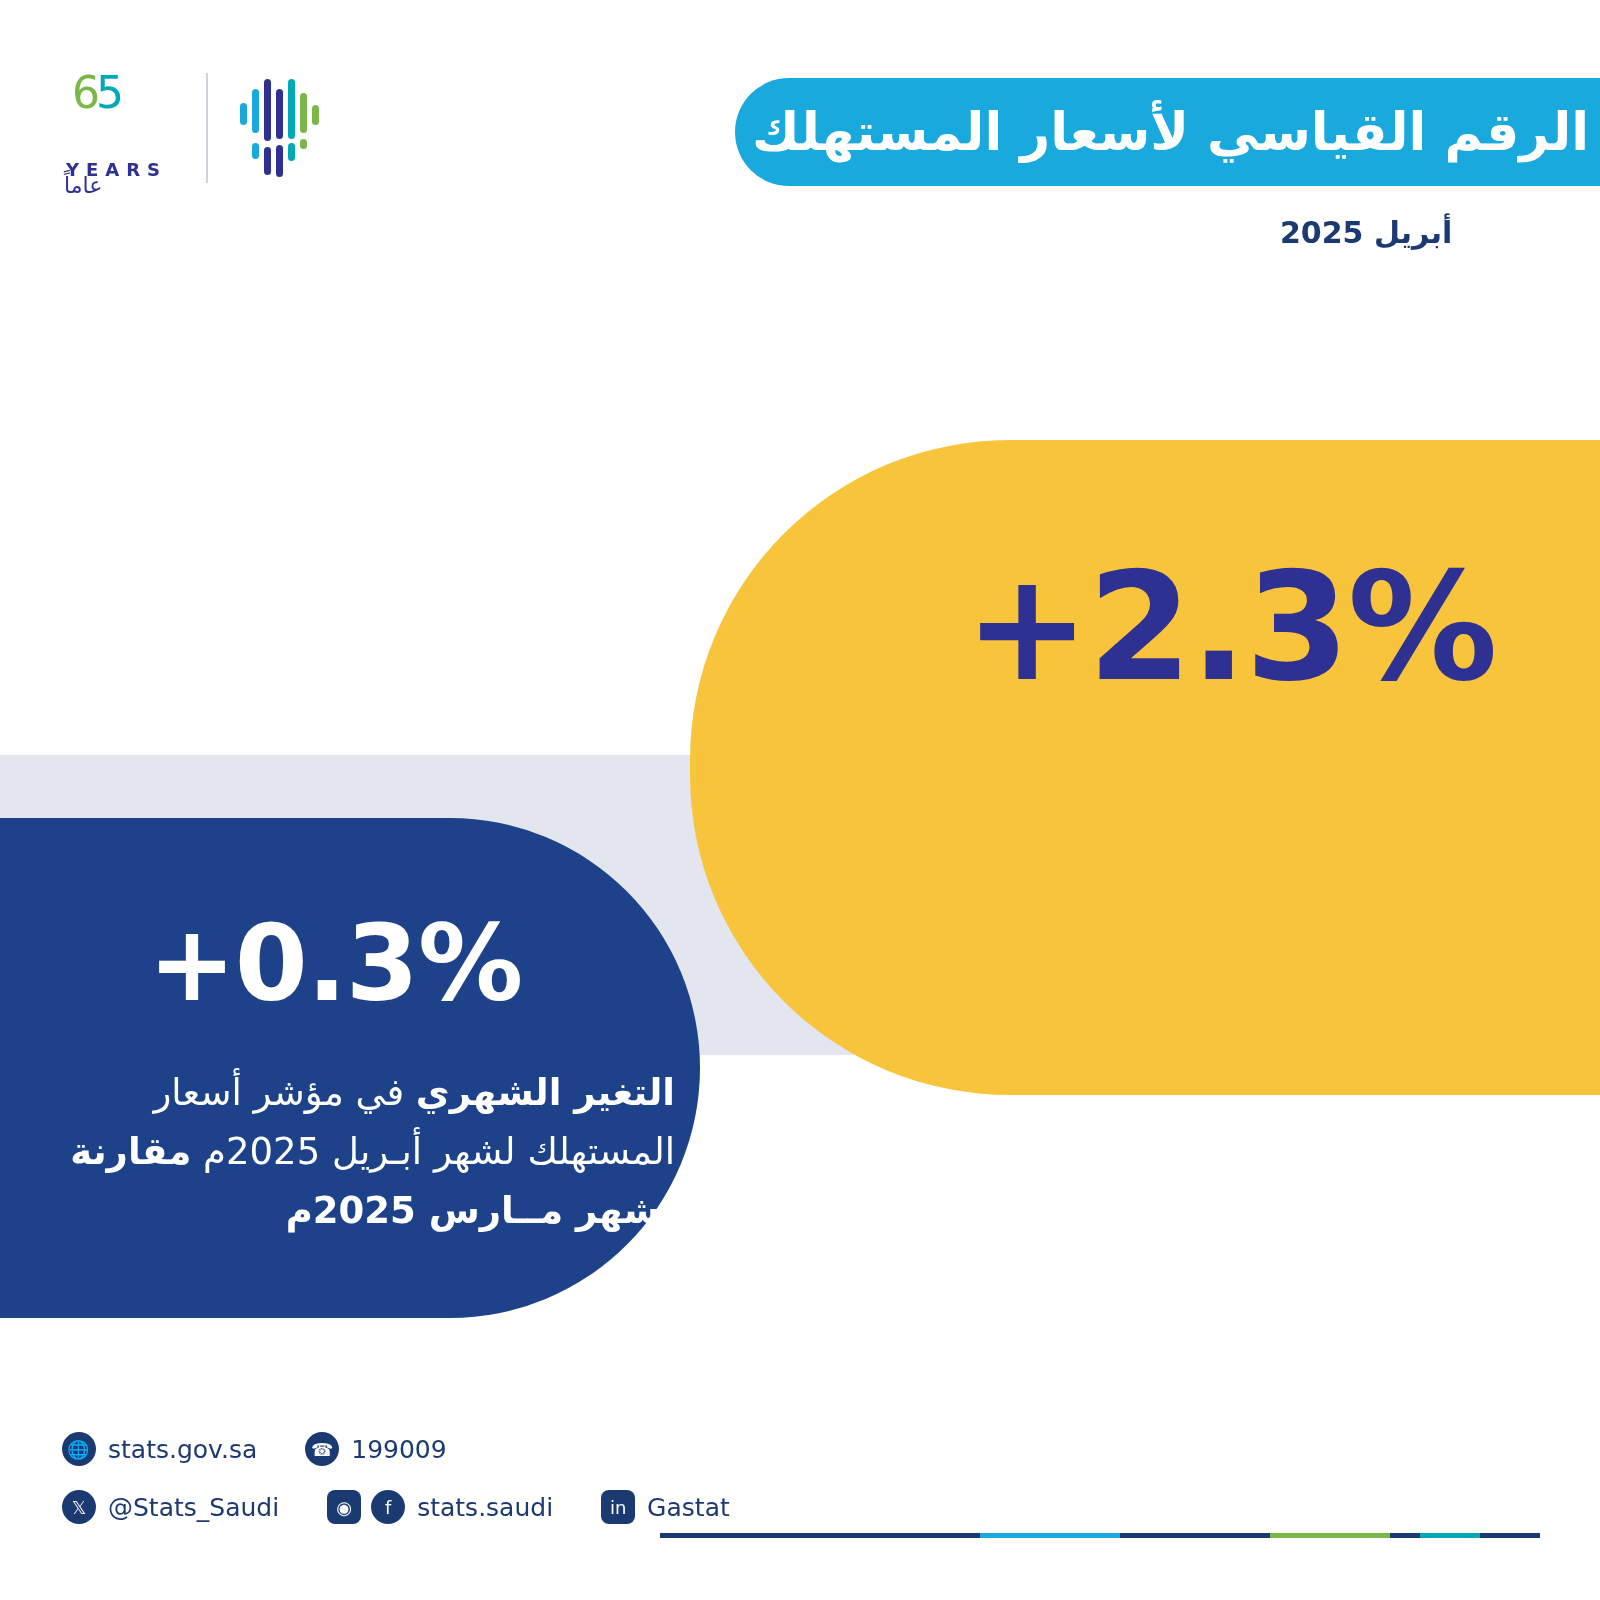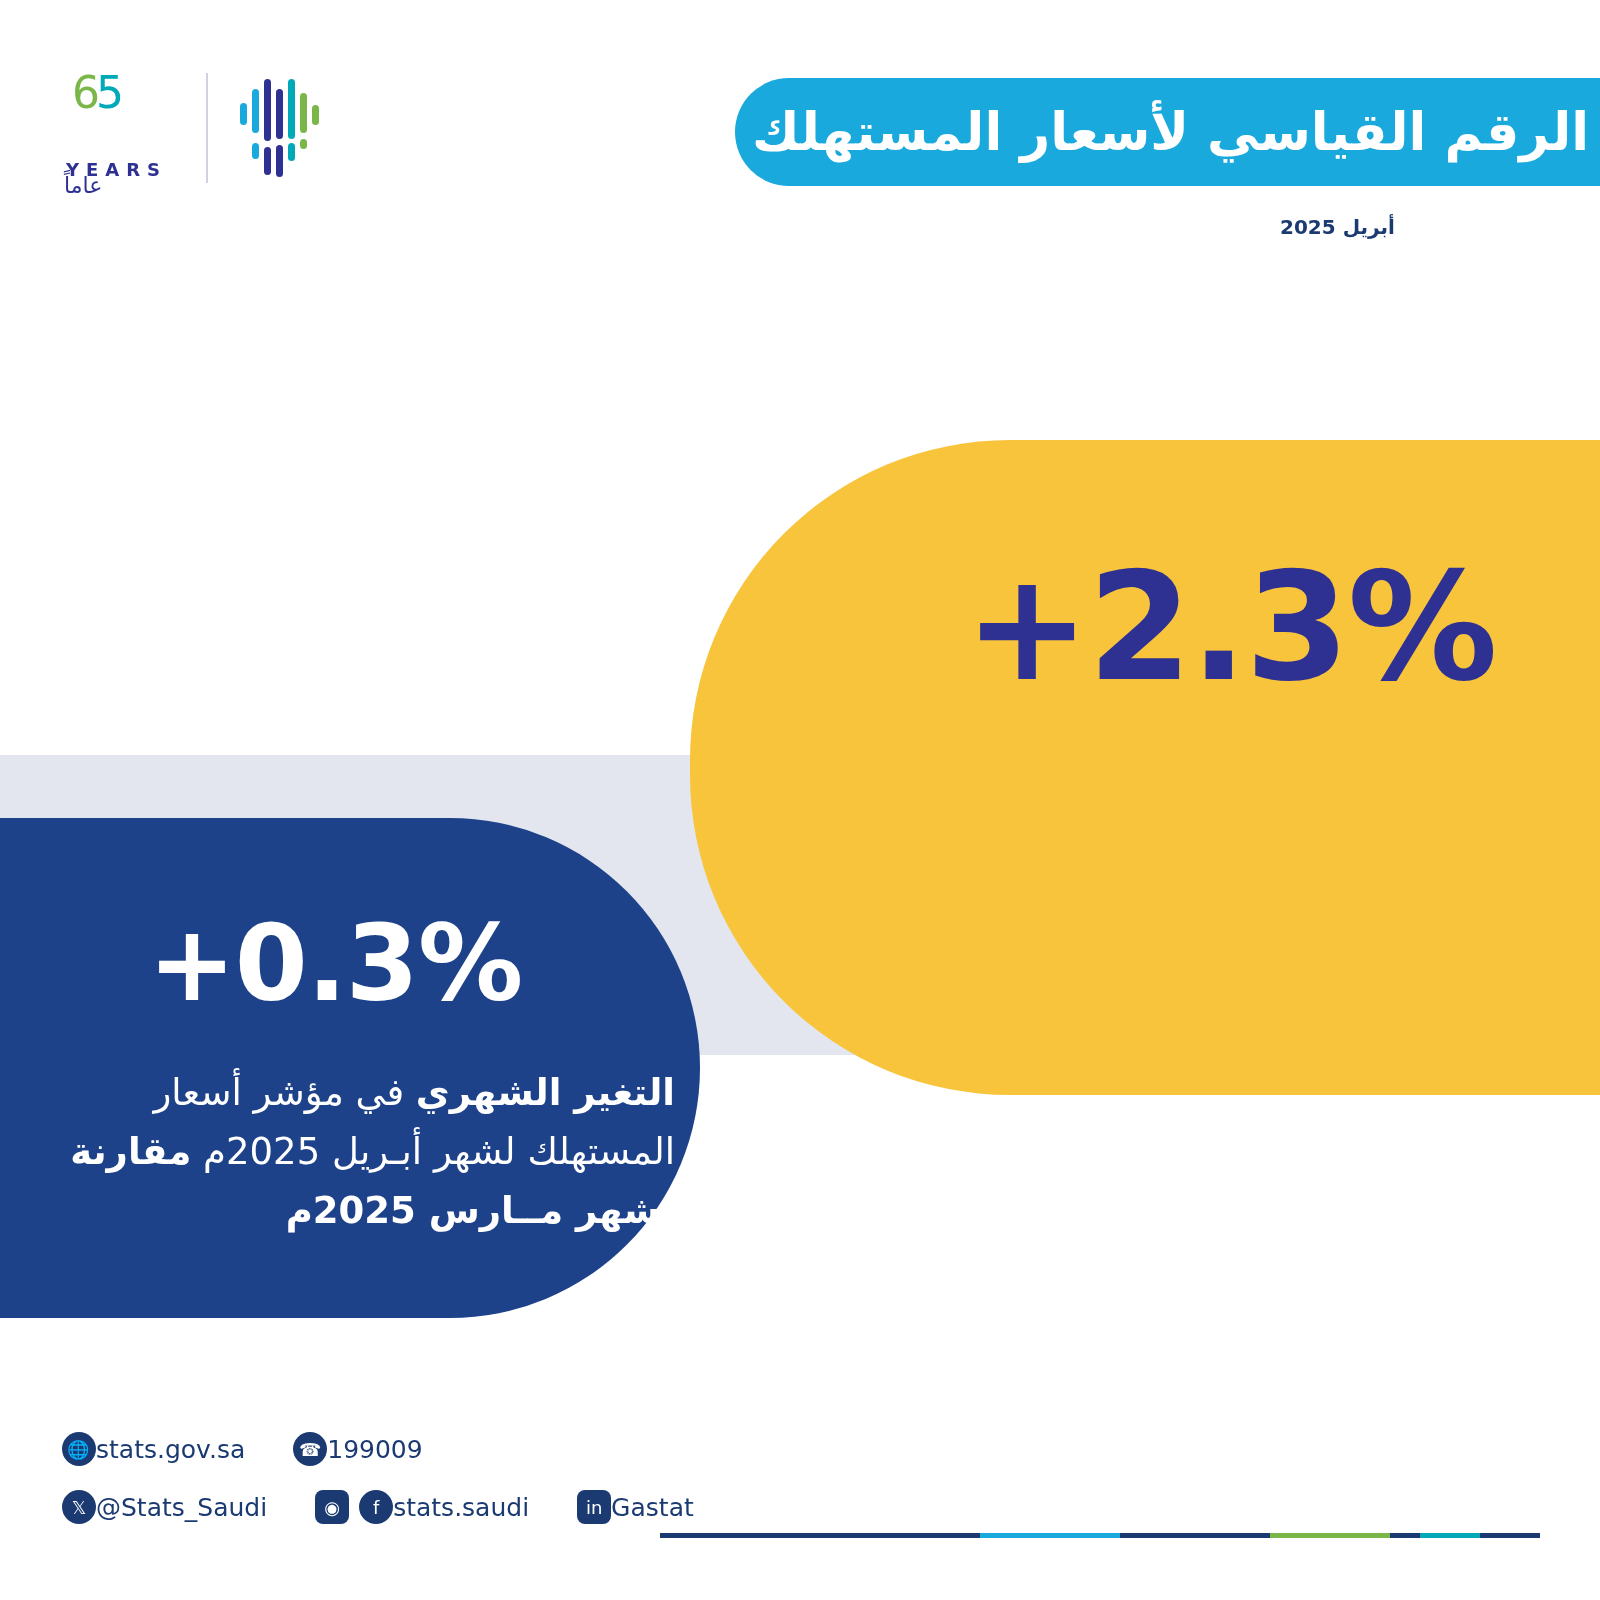--- a/index.html
+++ b/index.html
@@ -122,21 +122,21 @@
     white-space: nowrap;
   }
 
   .subtitle-date {
     position: absolute;
     top: 215px;
     left: 1280px;
     width: 300px;
     text-align: left;
     color: #1b3a72;
-    font-size: 20px;
+    font-size: 30px;
     font-weight: 700;
     direction: rtl;
   }
 
   
   .grey-band {
     position: absolute;
     top: 755px;
     left: 0;
     width: 1215px;
@@ -229,21 +229,21 @@
   .footer-row {
     display: flex;
     align-items: center;
     margin-bottom: 24px;
   }
   .footer-item {
     display: flex;
     align-items: center;
     margin-right: 48px;
   }
-  .footer-item .label { }
+  .footer-item .label { margin-left: 12px; }
   .ficon {
     width: 34px;
     height: 34px;
     border-radius: 50%;
     background: #1b3a72;
     color: #ffffff;
     display: flex;
     align-items: center;
     justify-content: center;
     font-size: 18px;

